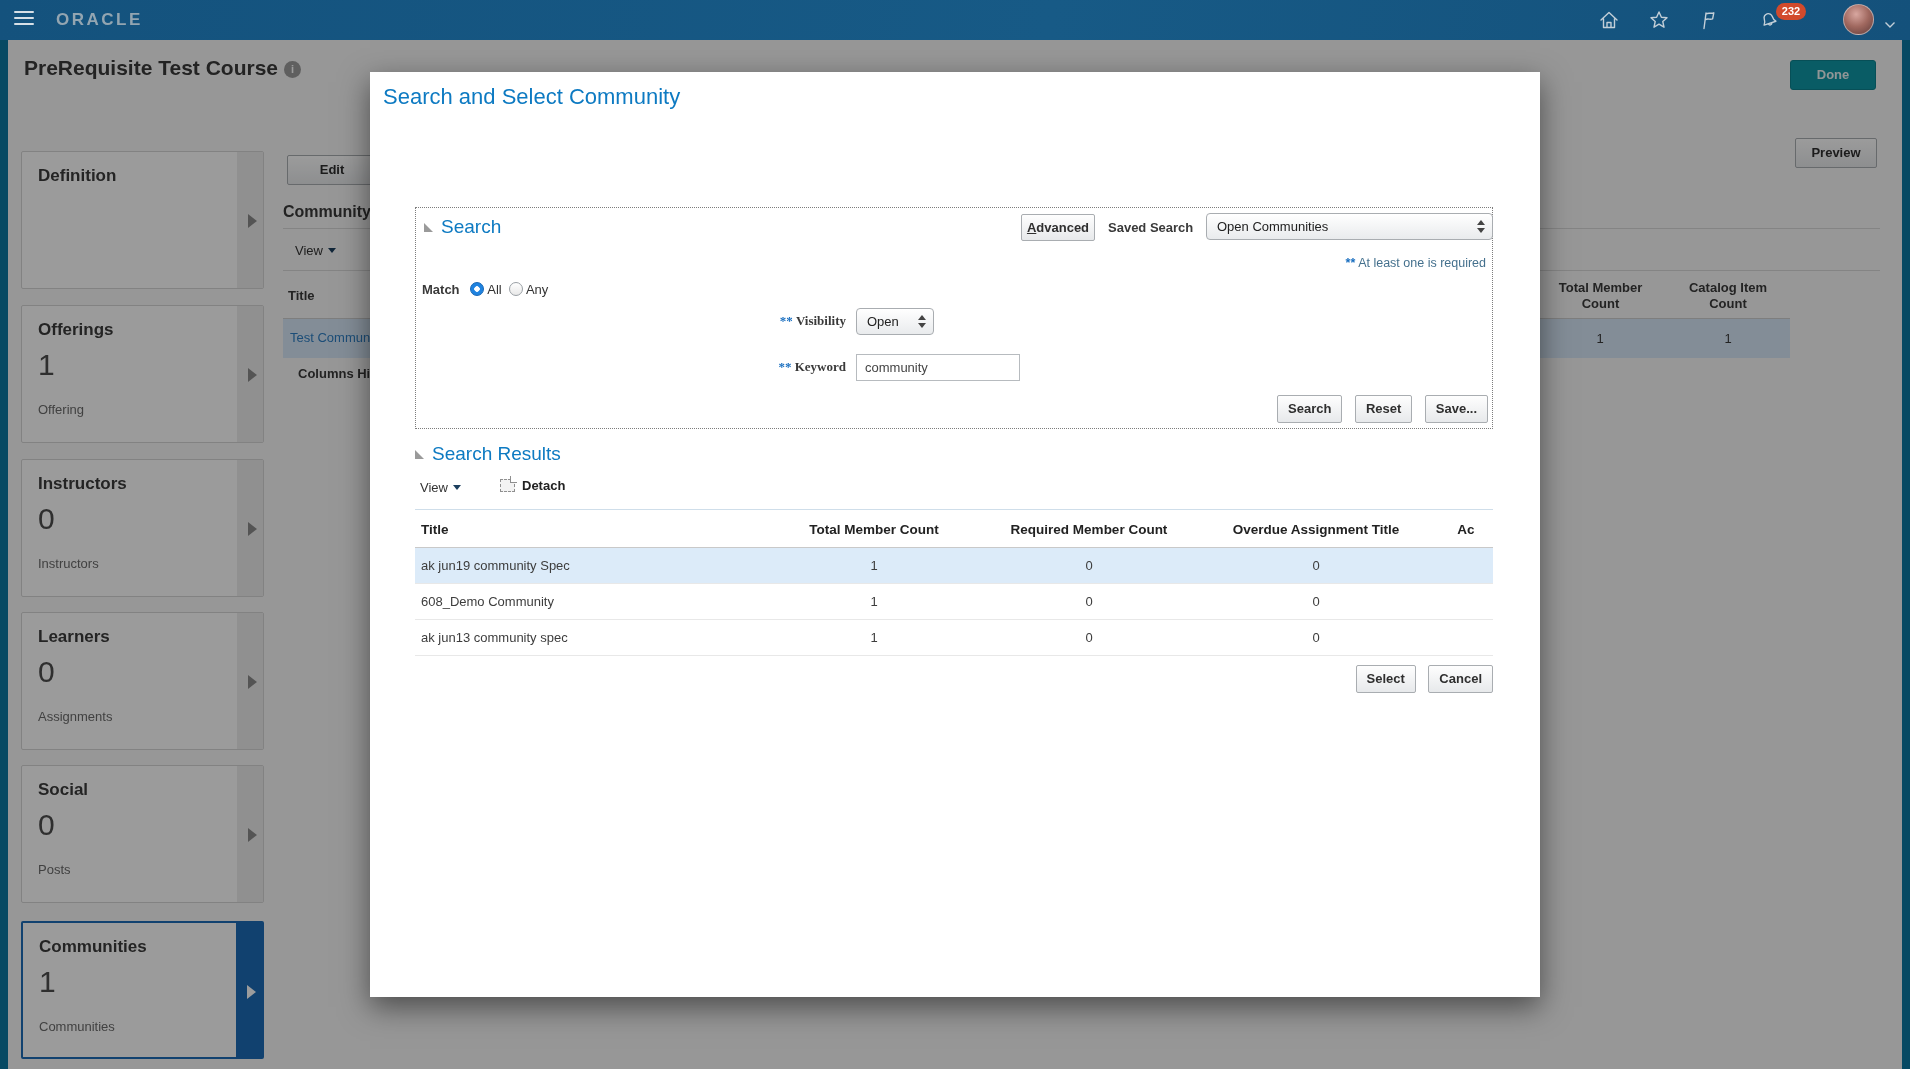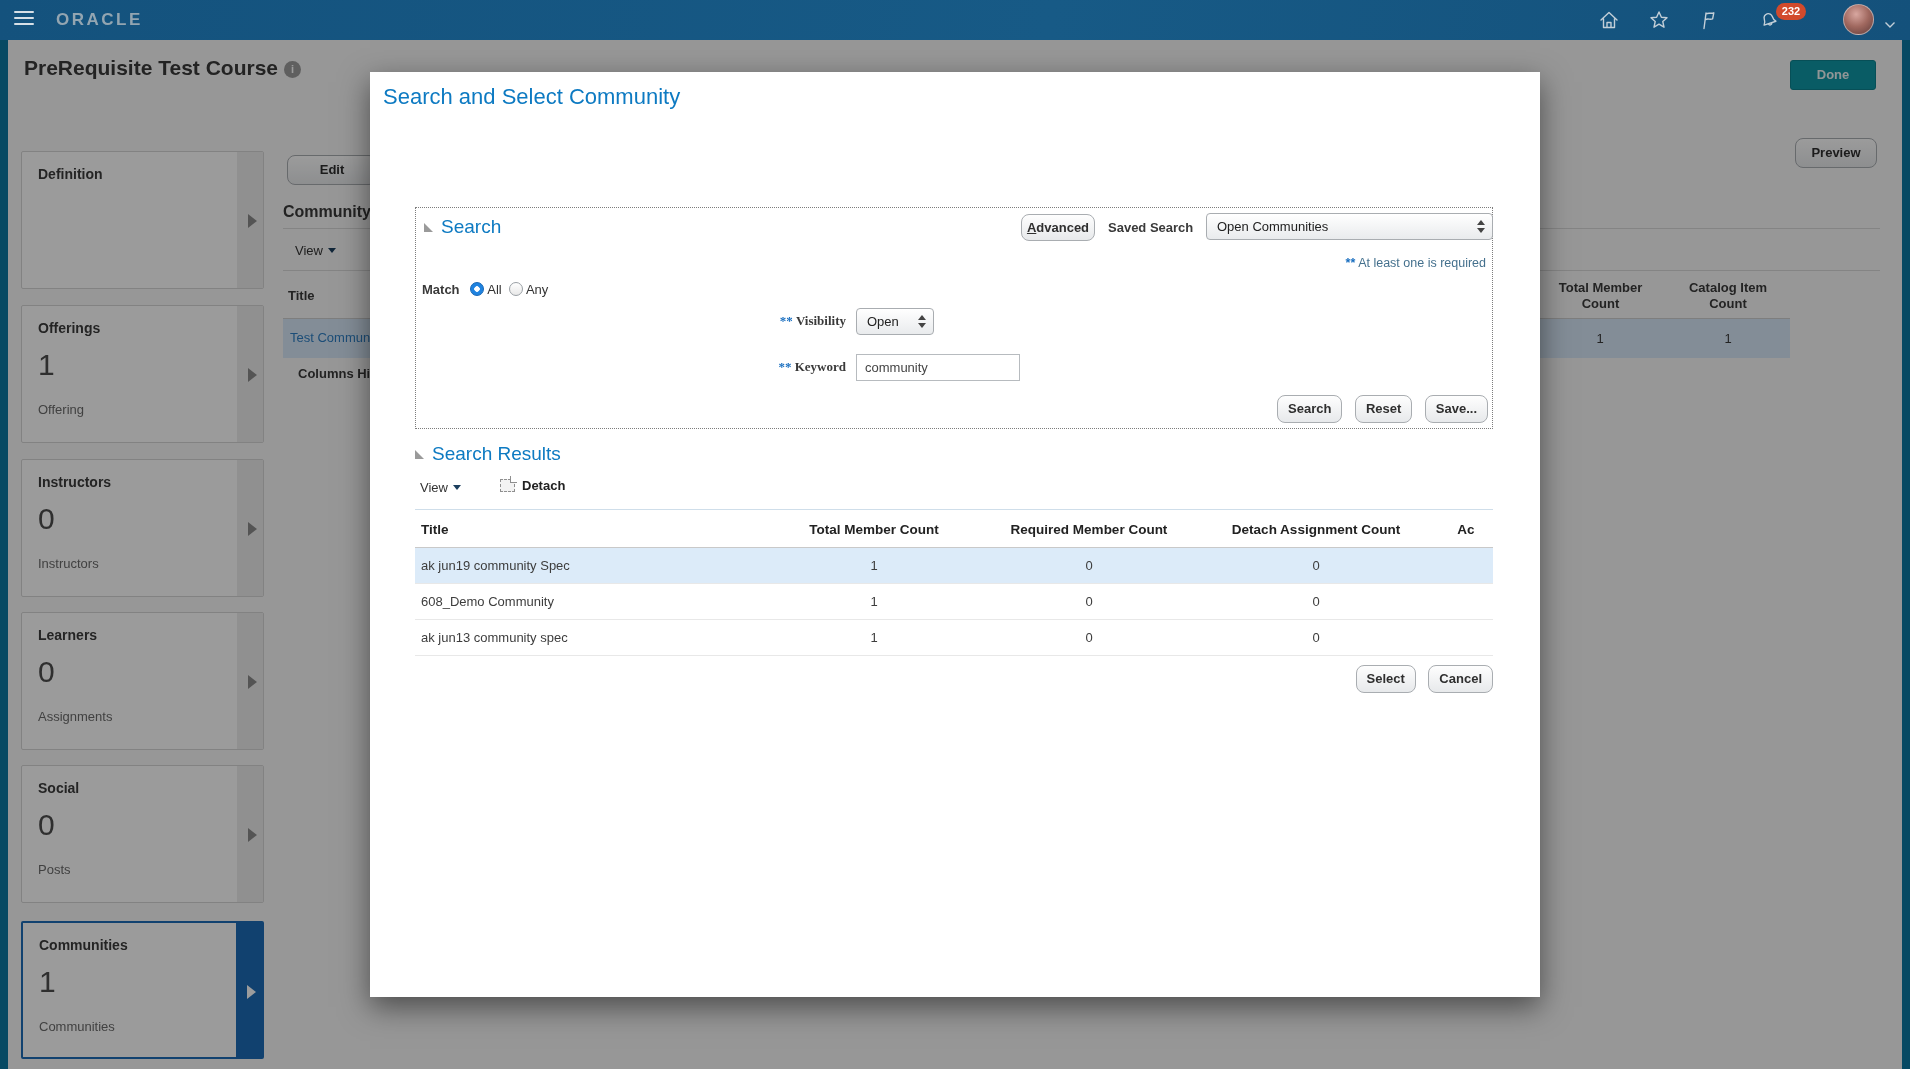--- a/index.html
+++ b/index.html
@@ -16,28 +16,28 @@
   .badge { position:absolute; left:1776px; top:3px; min-width:30px; height:17px; background:#d24a2c; border-radius:9px; color:#fff; font-size:11px; font-weight:bold; line-height:17px; text-align:center; padding:0 5px; z-index:101; }
   .avatar { position:absolute; left:1843px; top:4px; width:31px; height:31px; border-radius:50%; background:radial-gradient(circle at 42% 32%, #d8a7a0 0%, #a0685f 48%, #5e3a38 100%); border:1px solid rgba(230,238,243,.5); cursor:pointer; }
   .tb-chevron { position:absolute; left:1884px; top:15px; width:12px; height:8px; cursor:pointer; }
   .tb-chevron svg { width:12px; height:8px; stroke:#c3cfd8; fill:none; stroke-width:1.4; }
 
   
   .page { position:absolute; top:40px; left:0; width:1910px; height:1029px; background:#f7f7f7; }
   .edge-strip { position:absolute; top:0; width:8px; height:1029px; background:#0d79a2; }
   .page-title { position:absolute; left:24px; top:16px; font-size:21px; font-weight:bold; color:#3a3a3a; }
   .info-icon { display:inline-block; width:17px; height:17px; border-radius:50%; background:#9b9b9b; color:#fff; font-size:11px; font-weight:bold; text-align:center; line-height:17px; vertical-align:2px; margin-left:6px; cursor:pointer; }
-  .btn { display:inline-block; background:linear-gradient(#fefefe,#e7e9eb); border:1px solid #a9adb1; border-radius:8px; color:#2f2f2f; font-size:13px; font-weight:bold; text-align:center; cursor:pointer; }
+  .btn { display:inline-block; background:linear-gradient(#fefefe,#e7e9eb); border:1px solid #a9adb1; border-radius:2px; color:#2f2f2f; font-size:13px; font-weight:bold; text-align:center; cursor:pointer; }
   .done-btn { position:absolute; left:1790px; top:20px; width:86px; height:30px; line-height:28px; background:#0f97a5; border:1px solid #0c828f; border-radius:3px; color:#eef5f6; font-size:13px; font-weight:bold; text-align:center; cursor:pointer; }
 
   
   .card { position:absolute; left:21px; width:243px; height:138px; background:#fdfdfd; border:1px solid #d5d5d5; border-radius:2px; cursor:pointer; }
   .card .strip { position:absolute; right:0; top:0; bottom:0; width:26px; background:#ececec; }
   .card .arrow { position:absolute; right:6px; top:62px; width:0; height:0; border-left:9px solid #8a8a8a; border-top:7px solid transparent; border-bottom:7px solid transparent; }
-  .card .c-title { position:absolute; left:16px; top:14px; font-size:14px; font-weight:bold; color:#3b3b3b;text-align:center; }
+  .card .c-title { position:absolute; left:16px; top:14px; font-size:17px; font-weight:bold; color:#3b3b3b;text-align:center; }
   .card .c-num { position:absolute; left:16px; top:42px; font-size:30px; color:#4d4d4d; }
   .card .c-sub { position:absolute; left:16px; top:96px; font-size:13px; color:#6b6b6b; }
   .card.selected { border:2px solid #1c6bb5; }
   .card.selected .strip { background:#1c6bb5; }
   .card.selected .arrow { border-left-color:#fff; }
 
   
   .bg-line { position:absolute; height:1px; background:#d8d8d8; }
   .bg-heading { position:absolute; left:283px; top:163px; font-size:16px; font-weight:bold; color:#3a3a3a; }
   .view-menu { font-size:13px; color:#333; cursor:pointer; }
@@ -255,21 +255,21 @@
         <span class="view-menu" style="position:absolute; left:5px; top:2px;"><span>View</span><span class="vtri"></span></span>
         <span class="detach"><span class="detach-icon"><i></i></span><span>Detach</span></span>
       </div>
       <div class="res-sep"></div>
       <table class="rtable">
         <thead>
           <tr>
             <th class="col-title">Title</th>
             <th class="col-num1">Total Member Count</th>
             <th class="col-num2">Required Member Count</th>
-            <th class="col-num3">Detach Assignment Count</th>
+            <th class="col-num3">Overdue Assignment Title</th>
             <th class="col-ac">Ac</th>
           </tr>
         </thead>
         <tbody>
           <tr class="sel">
             <td class="col-title">ak jun19 community Spec</td>
             <td class="col-num1">1</td>
             <td class="col-num2">0</td>
             <td class="col-num3">0</td>
             <td class="col-ac"></td>

